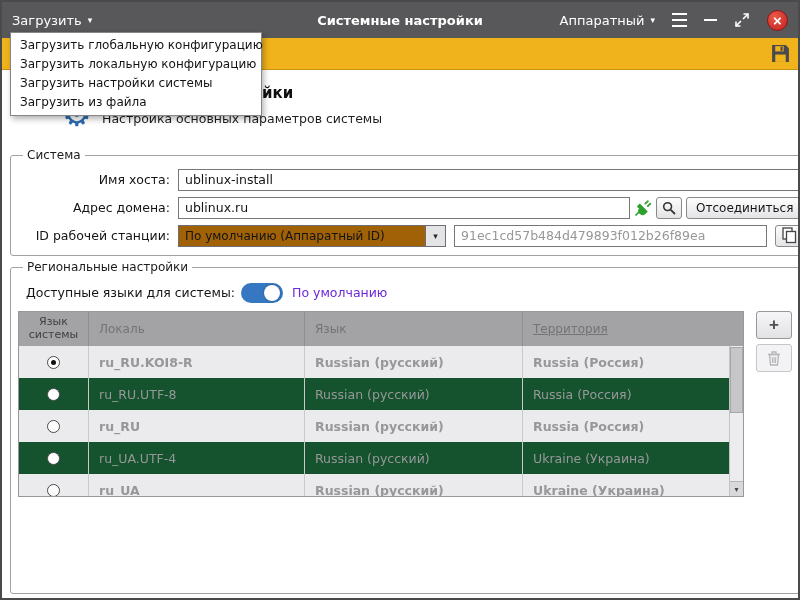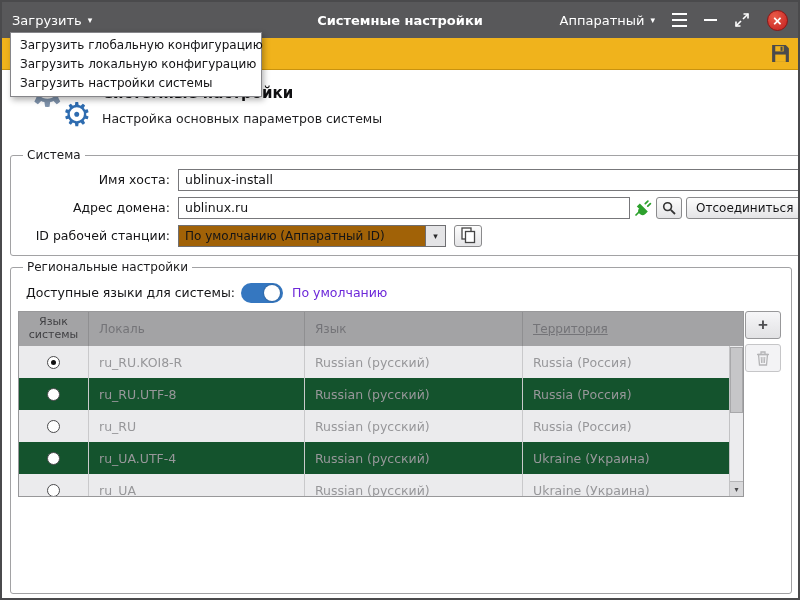--- a/index.html
+++ b/index.html
@@ -56,33 +56,33 @@
       display:flex;align-items:center;font-size:12px;color:#141416;}
   .combo-text{flex:1;padding:0 6px;white-space:nowrap;overflow:hidden;}
   .combo-arrow{width:20px;height:100%;border-left:1px solid #6f6f72;background:#e4e4e6;
       display:flex;align-items:center;justify-content:center;font-size:9px;color:#2a2a2c;}
   
   .toggle{width:42px;height:20px;border-radius:10px;background:#3577c0;
       position:relative;border:none;padding:0;margin:0 9px 0 6px;flex:none;}
   .knob{position:absolute;top:2px;right:3px;width:16px;height:16px;border-radius:50%;
       background:#fff;box-shadow:0 0 2px rgba(0,0,0,.4);}
   
-  .tbl-zone{display:flex;gap:1px;margin-top:6px;}
+  .tbl-zone{display:flex;gap:12px;margin-top:6px;}
   .tbl{width:726px;border:1px solid #98989a;background:#fff;}
   .thead{display:flex;height:34px;background:#a3a3a5;}
   .th{display:flex;align-items:center;padding-left:10px;font-size:12px;color:#747478;
       border-right:1px solid #8f8f91;}
   .th-radio{width:70px;justify-content:center;text-align:center;padding:0;
       font-size:11px;line-height:1.15;color:#3f3f42;}
   .th-locale{width:216px;}
   .th-lang{width:218px;}
   .th-terr{flex:1;border-right:none;text-decoration:underline;}
   .tbody{position:relative;height:150px;overflow:hidden;}
   .trow{display:flex;height:32px;align-items:stretch;width:710px;}
-  .trow.odd{background:#ebebed;}
+  .trow.odd{background:#ebebed;font-weight:bold;}
   .trow.even{background:#14532d;}
   .td{display:flex;align-items:center;border-right:1px solid #c9c9cb;
       font-size:12.5px;color:#97979a;padding-left:10px;}
   .td-radio{width:70px;justify-content:center;padding:0;}
   .td-locale{width:216px;}
   .td-lang{width:218px;}
   .td-terr{width:206px;border-right:none;}
   .radio{width:13px;height:13px;border:1.5px solid #4a4a4c;border-radius:50%;
       background:#fff;display:inline-block;position:relative;}
   .radio.checked::after{content:"";position:absolute;inset:0;margin:auto;
@@ -191,20 +191,21 @@
       </button>
       <button class="gbtn" style="margin-left:4px;flex:1">Отсоединиться</button>
     </div>
 
     <div class="frow">
       <span class="flabel">ID рабочей станции:</span>
       <div class="combo">
         <span class="combo-text">По умолчанию (Аппаратный ID)</span>
         <span class="combo-arrow">▾</span>
       </div>
+      <input class="tinput ro" style="flex: 1 1 0%; margin-left: 8px;" readonly="" value="91ec1cd57b484d479893f012b26f89ea">
       <button class="gbtn" style="width:28px;padding:0;margin-left:8px">
         <svg width="15" height="17" viewBox="0 0 15 17">
           <rect x="1" y="1" width="9" height="11" fill="#fff" stroke="#444" stroke-width="1.3"></rect>
           <rect x="4.5" y="4.5" width="9" height="11" fill="#fff" stroke="#444" stroke-width="1.3"></rect>
         </svg>
       </button>
     </div>
   </fieldset>
 
   <fieldset id="fs-regional">
@@ -290,15 +291,16 @@
           </svg>
         </button>
       </div>
     </div>
   </fieldset>
 
   <div class="menu">
       <div class="menu-item">Загрузить глобальную конфигурацию</div>
       <div class="menu-item">Загрузить локальную конфигурацию</div>
       <div class="menu-item">Загрузить настройки системы</div>
+      <div class="menu-item">Загрузить из файла</div>
     </div>
 
 </div>
 
 </body></html>

